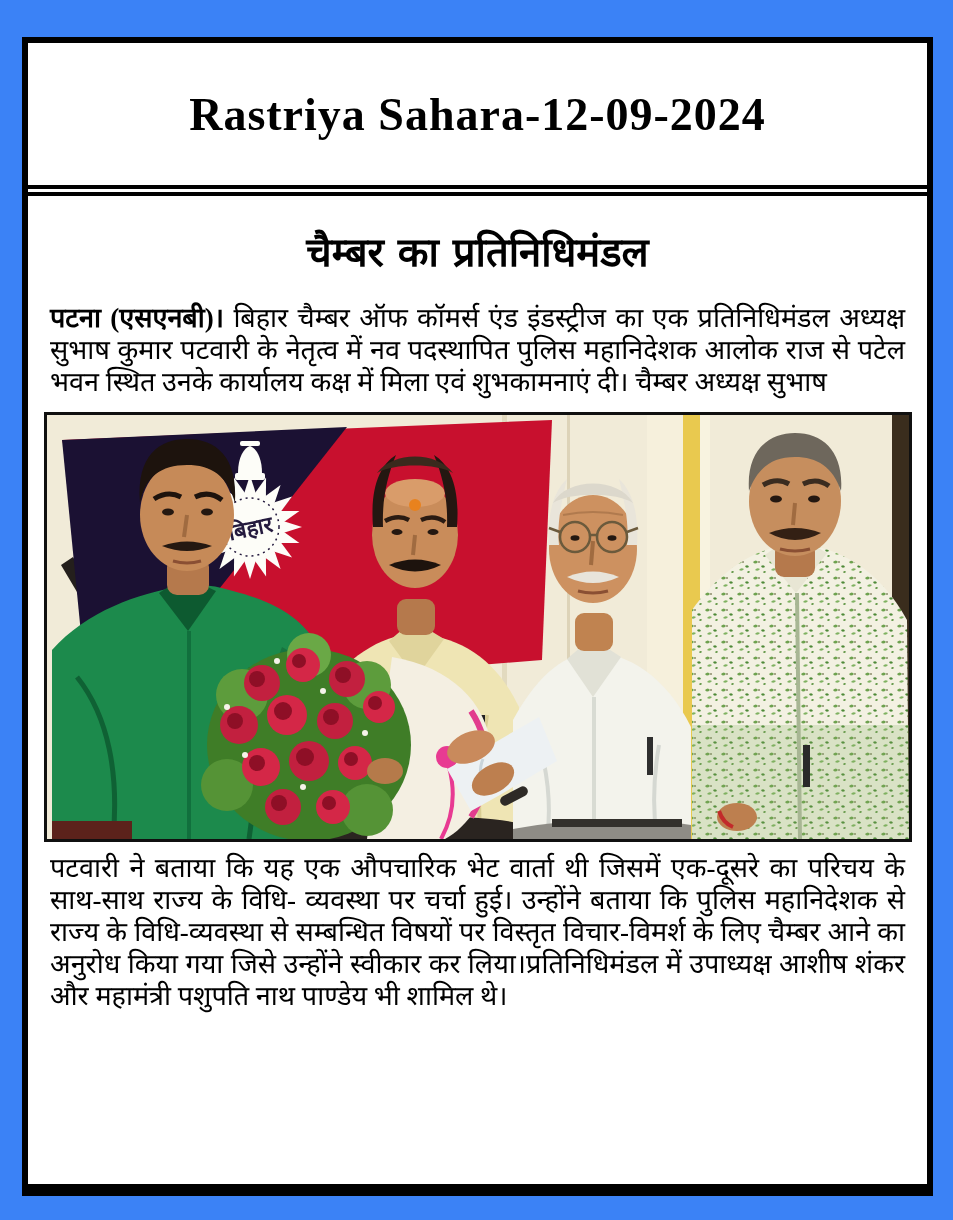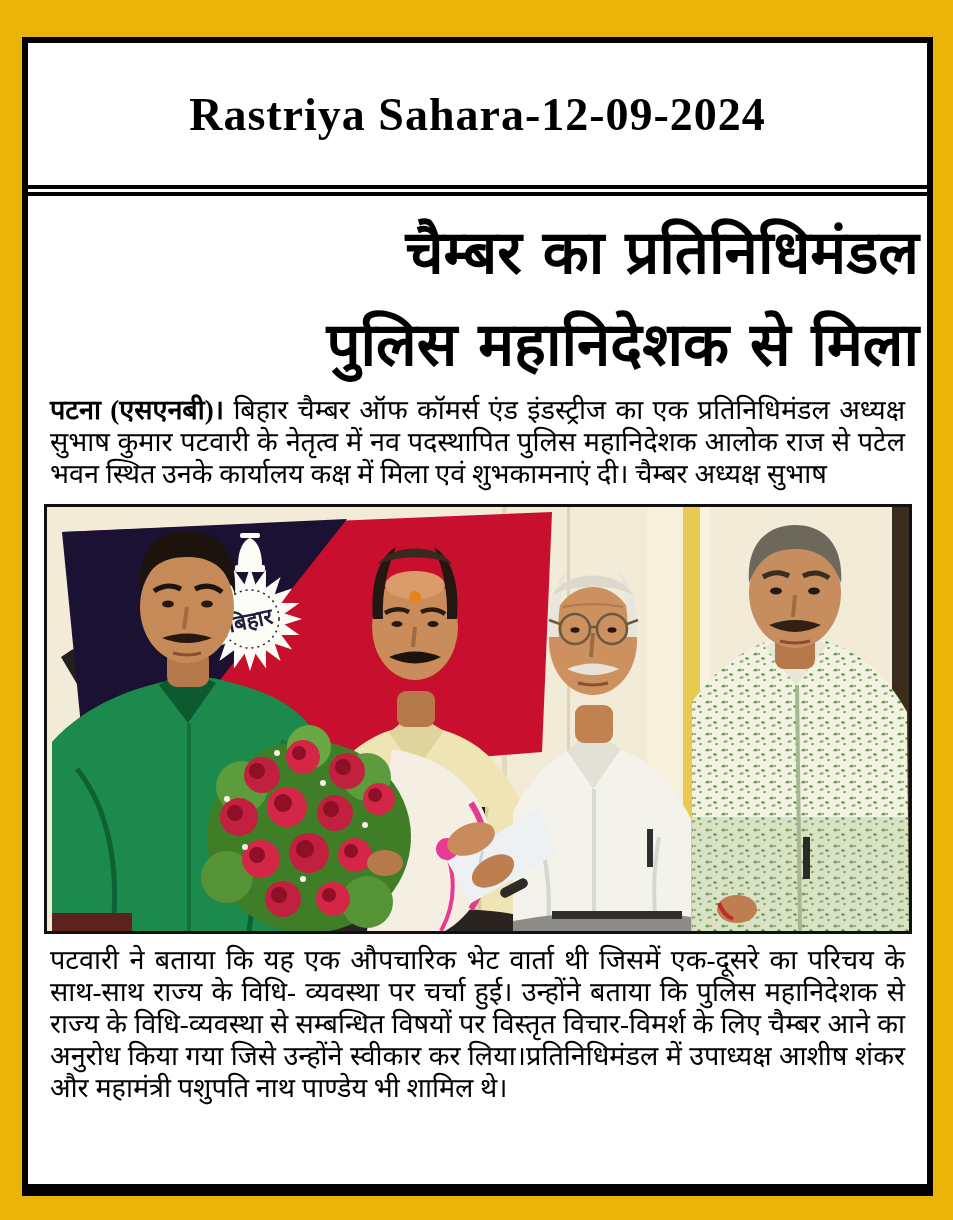--- a/index.html
+++ b/index.html
@@ -1,25 +1,25 @@
 <!DOCTYPE html>
 <html><head>
 <meta charset="utf-8">
 <style>
   html,body{margin:0;padding:0;background:#ffffff;}
-  .page{position:relative;width:953px;height:1220px;background:#eab308;overflow:hidden;
+  .page{position:relative;width:953px;height:1220px;background:#3b82f6;overflow:hidden;
         font-family:"Liberation Serif", serif;color:#000;}
   .frame{position:absolute;left:22px;top:37px;width:911px;height:1159px;box-sizing:border-box;
          border:6px solid #000;border-bottom-width:12px;background:#fff;}
   .masthead{height:142px;display:flex;align-items:center;justify-content:center;}
   .masthead span{font-weight:bold;font-size:46px;letter-spacing:1px;
                  font-family:"Liberation Serif", serif;}
   .double-rule{height:11px;box-sizing:border-box;border-top:4px solid #000;border-bottom:4px solid #000;}
-  .headline{margin:10px 8px 2px 8px;text-align:right;font-weight:bold;
-            font-family:"DejaVu Sans", sans-serif;font-size:60px;line-height:92px;}
+  .headline{margin:10px 8px 2px 8px;text-align:center;font-weight:bold;
+            font-family:"DejaVu Sans", sans-serif;font-size:40px;line-height:92px;}
   .headline span{display:block;white-space:nowrap;}
   .body-text{margin:4px 22px 0 22px;font-size:27px;line-height:32px;text-align:justify;
              font-family:"Liberation Serif","DejaVu Sans", sans-serif;}
   .dateline{font-weight:bold;}
   .photo{margin:14px auto 10px auto;width:862px;height:424px;border:3px solid #101010;
          padding:0;display:block;}
   .photo svg{display:block;}
   .para2{margin-top:4px;}
 </style>
 </head>
@@ -29,21 +29,20 @@
   <div class="frame">
 
     <div class="masthead">
       <span>Rastriya Sahara-12-09-2024</span>
     </div>
 
     <div class="double-rule"></div>
 
     <h1 class="headline">
       <span>चैम्बर का प्रतिनिधिमंडल</span>
-      <span>पुलिस महानिदेशक से मिला</span>
     </h1>
 
     <p class="body-text"><b class="dateline">पटना (एसएनबी)।</b><span> बिहार चैम्बर ऑफ कॉमर्स एंड इंडस्ट्रीज का एक प्रतिनिधिमंडल अध्यक्ष सुभाष कुमार पटवारी के नेतृत्व में नव पदस्थापित पुलिस महानिदेशक आलोक राज से पटेल भवन स्थित उनके कार्यालय कक्ष में मिला एवं शुभकामनाएं दी। चैम्बर अध्यक्ष सुभाष</span></p>
 
     <figure class="photo">
       <svg width="862" height="424" viewBox="0 0 862 424" xmlns="http://www.w3.org/2000/svg">
         <defs>
           <pattern id="leafpat" width="16" height="16" patternUnits="userSpaceOnUse">
             <rect width="16" height="16" fill="#f3f1e2"></rect>
             <path d="M2,3 q3,-3 5,0 q-3,3 -5,0" fill="#6da14e"></path>

